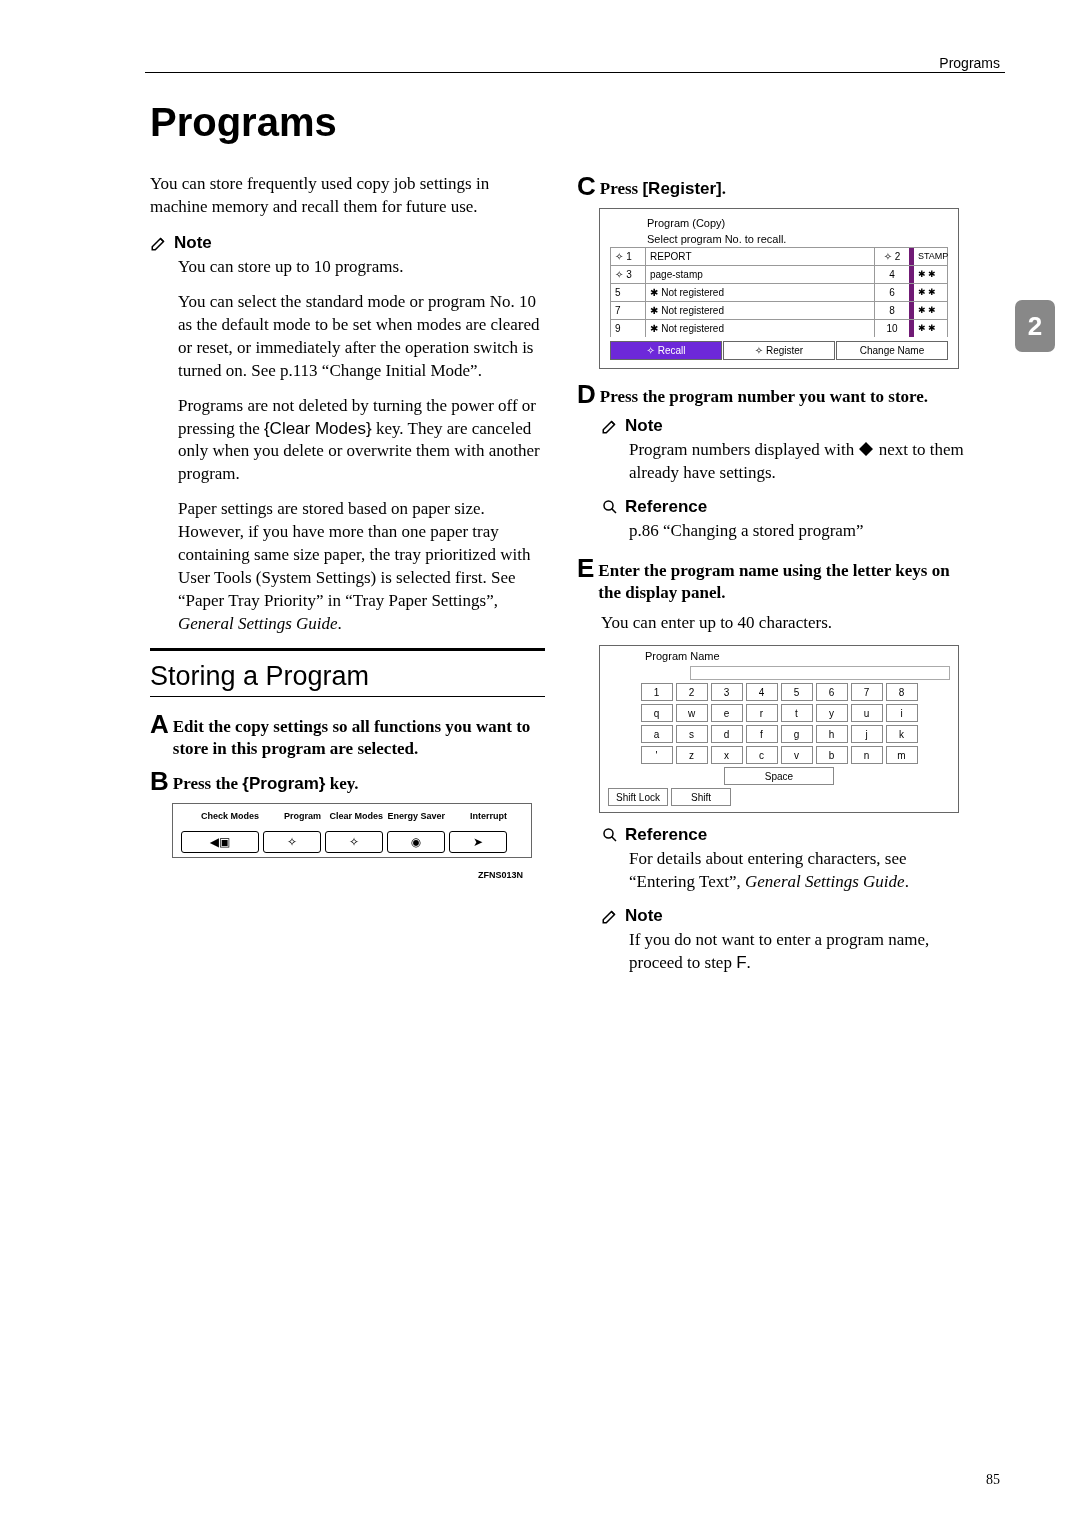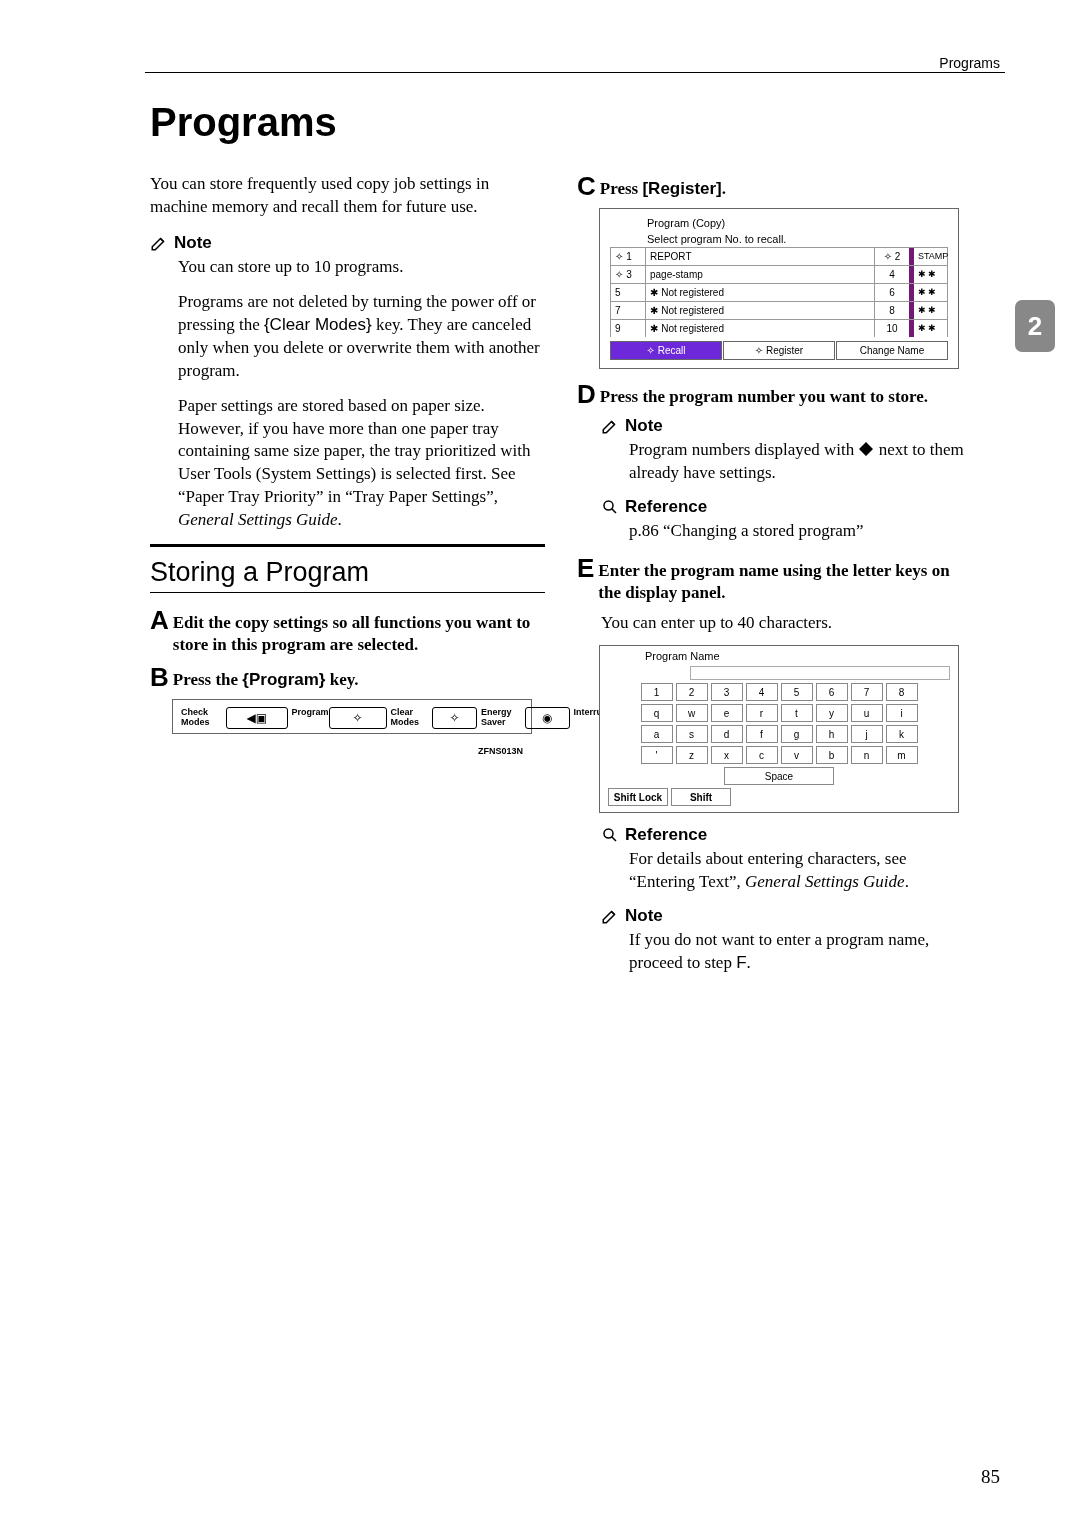--- a/index.html
+++ b/index.html
@@ -124,23 +124,23 @@
       background: #fff;
       position: relative;
     }
     .fig-buttons {
       display: flex;
       padding: 7px 8px 4px 8px;
       gap: 4px;
     }
     .fig-btn-group {
       display: flex;
-      flex-direction: row;
-      align-items: flex-start;
-      gap: 0;
+      flex-direction: column;
+      align-items: flex-end;
+      gap: 10px;
     }
     .fig-btn-label {
       font-size: 9px;
       font-weight: bold;
     }
     .fig-btn {
       border: 1.5px solid #000;
       border-radius: 3px;
       width: 58px;
       height: 22px;
@@ -202,26 +202,26 @@
     .kb-key {
       border: 1px solid #888;
       width: 32px;
       height: 18px;
       font-size: 10px;
       display: flex;
       align-items: center;
       justify-content: center;
     }
     .kb-space { width: 110px; }
-    .kb-shift { width: 60px; font-weight: bold; }
+    .kb-shift { width: 60px; }
     .page-num {
       position: absolute;
       bottom: 38px;
       right: 80px;
-      font-size: 19px;
+      font-size: 14px;
       font-family: Georgia, serif;
     }
     .btn-label { font-family: Arial, sans-serif; }
     .diamond-svg { display: inline-block; vertical-align: -2px; }
   </style>
 </head>
 <body>
 
 <div class="top-right-label">Programs</div>
 <div class="top-rule"></div>
@@ -236,20 +236,21 @@
     <p class="intro">You can store frequently used copy job settings in machine memory and recall them for future use.</p>
 
     <div class="note-header">
       <svg class="pencil-icon" viewBox="0 0 24 24">
           <path d="M3 17l11-11 4 4L7 21H3v-4z" fill="none" stroke="#000" stroke-width="2"></path>
           <path d="M14 6l4 4" stroke="#000" stroke-width="2"></path>
         </svg>
       <span>Note</span>
     </div>
     <p class="note-body">You can store up to 10 programs.</p>
+    <p class="note-body">You can select the standard mode or program No. 10 as the default mode to be set when modes are cleared or reset, or immediately after the operation switch is turned on. See p.113 “Change Initial Mode”.</p>
     <p class="note-body"><span>Programs are not deleted by turning the power off or pressing the </span><span class="btn-label">{Clear Modes}</span><span> key. They are canceled only when you delete or overwrite them with another program.</span></p>
     <p class="note-body"><span>Paper settings are stored based on paper size. However, if you have more than one paper tray containing same size paper, the tray prioritized with User Tools (System Settings) is selected first. See “Paper Tray Priority” in “Tray Paper Settings”, </span><em>General Settings Guide</em><span>.</span></p>
 
     <div class="heavy-rule"></div>
     <h2>Storing a Program</h2>
     <div class="sub-rule"></div>
 
     <div class="step">
       <div class="step-letter">A</div>
       <div class="step-text">Edit the copy settings so all functions you want to store in this program are selected.</div>

